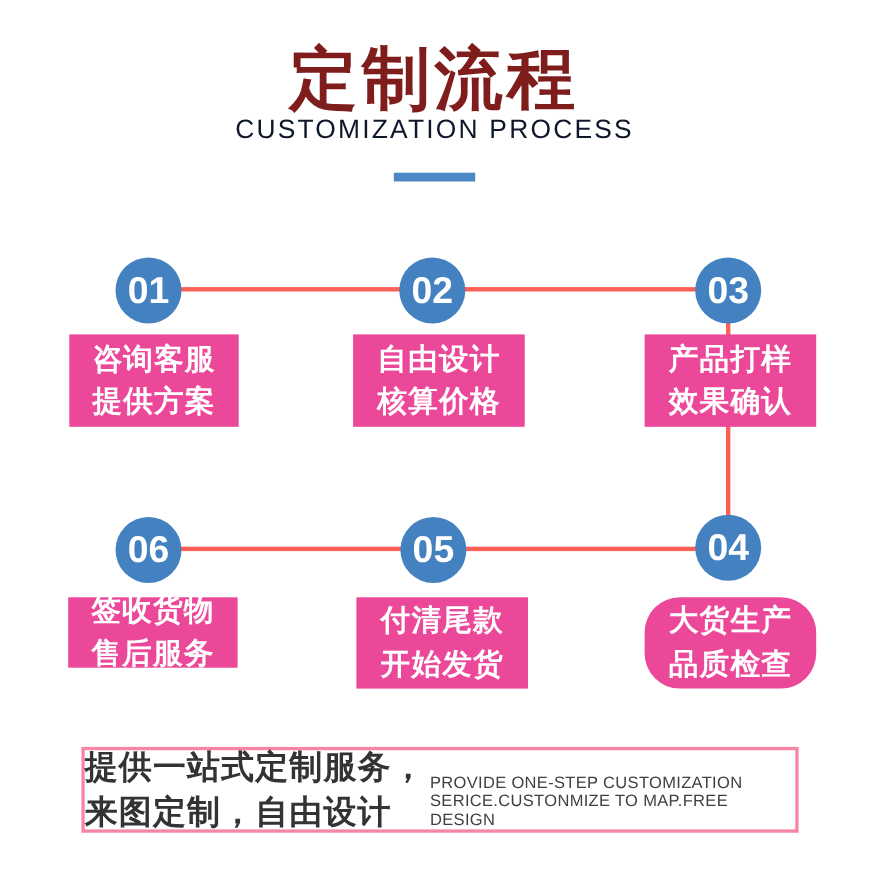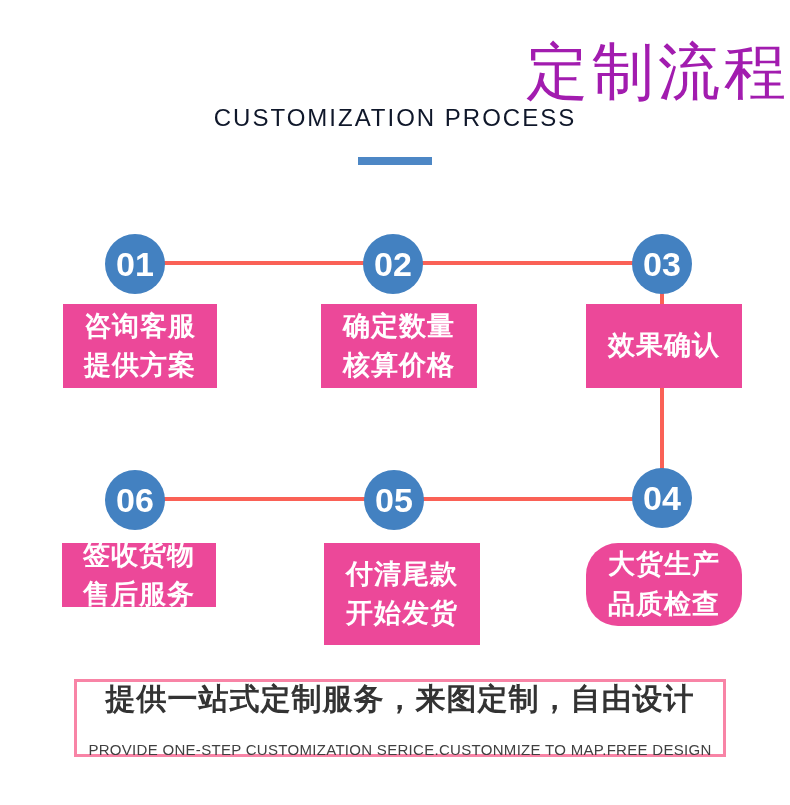--- a/index.html
+++ b/index.html
@@ -6,22 +6,22 @@
   html,body { background:#ffffff; }
   body {
     width:790px; height:805px; position:relative; overflow:hidden;
     font-family:"Liberation Sans","DejaVu Sans",sans-serif;
   }
   .stage { position:absolute; left:0; top:0; width:790px; height:805px; }
 
   
   .title {
     position:absolute; left:0; top:30px; width:100%;
-    text-align:right; font-size:62px; font-weight:400;
-    color:#a21caf; letter-spacing:4px;
+    text-align:center; font-size:62px; font-weight:700;
+    color:#7f1d1d; letter-spacing:4px;
   }
   .subtitle {
     position:absolute; left:0; top:104px; width:100%;
     text-align:center; font-size:24px; font-weight:500;
     color:#0f172a; letter-spacing:2px;
   }
   .divider {
     position:absolute; left:358px; top:157px; width:74px; height:8px;
     background:#4d87c5;
   }
@@ -50,28 +50,28 @@
   .box {
     position:absolute; background:#ec4899; z-index:2;
     display:flex; flex-direction:column; align-items:center; justify-content:center;
     color:#ffffff; font-size:27px; font-weight:700;
     line-height:1.45; text-align:center; letter-spacing:1px;
   }
   .b01 { left:63px;  top:304px; width:154px; height:84px; }
   .b02 { left:321px; top:304px; width:156px; height:84px; }
   .b03 { left:586px; top:304px; width:156px; height:84px; }
   .b06 { left:62px;  top:543px; width:154px; height:64px; }
-  .b05 { left:324px; top:543px; width:156px; height:102px; }
+  .b05 { left:324px; top:543px; width:156px; height:83px; }
   .b04 { left:586px; top:543px; width:156px; height:83px;border-radius:32px; }
 
   
   .banner {
     position:absolute; left:74px; top:679px; width:652px; height:78px;
     border:3px solid #f884a6; background:#ffffff;
-    display:flex; flex-direction:column; align-items:center; justify-content:center;
+    display:flex; align-items:center; justify-content:center;
   }
   .banner-cn {
     font-size:30px; font-weight:700; color:#333333; letter-spacing:1px;
   }
   .banner-en {
     margin-top:21px; font-size:15px; font-weight:500; color:#404040;
     letter-spacing:0.3px;
   }
 </style>
 </head>
@@ -92,28 +92,29 @@
   </div>
   <div class="box b01">
     <span>咨询客服</span>
     <span>提供方案</span>
   </div>
 
   <div class="circle c02">
     <span>02</span>
   </div>
   <div class="box b02">
-    <span>确定数量</span>
+    <span>自由设计</span>
     <span>核算价格</span>
   </div>
 
   <div class="circle c03">
     <span>03</span>
   </div>
   <div class="box b03">
+    <span>产品打样</span>
     <span>效果确认</span>
   </div>
 
   <div class="circle c06">
     <span>06</span>
   </div>
   <div class="box b06">
     <span>签收货物</span>
     <span>售后服务</span>
   </div>

